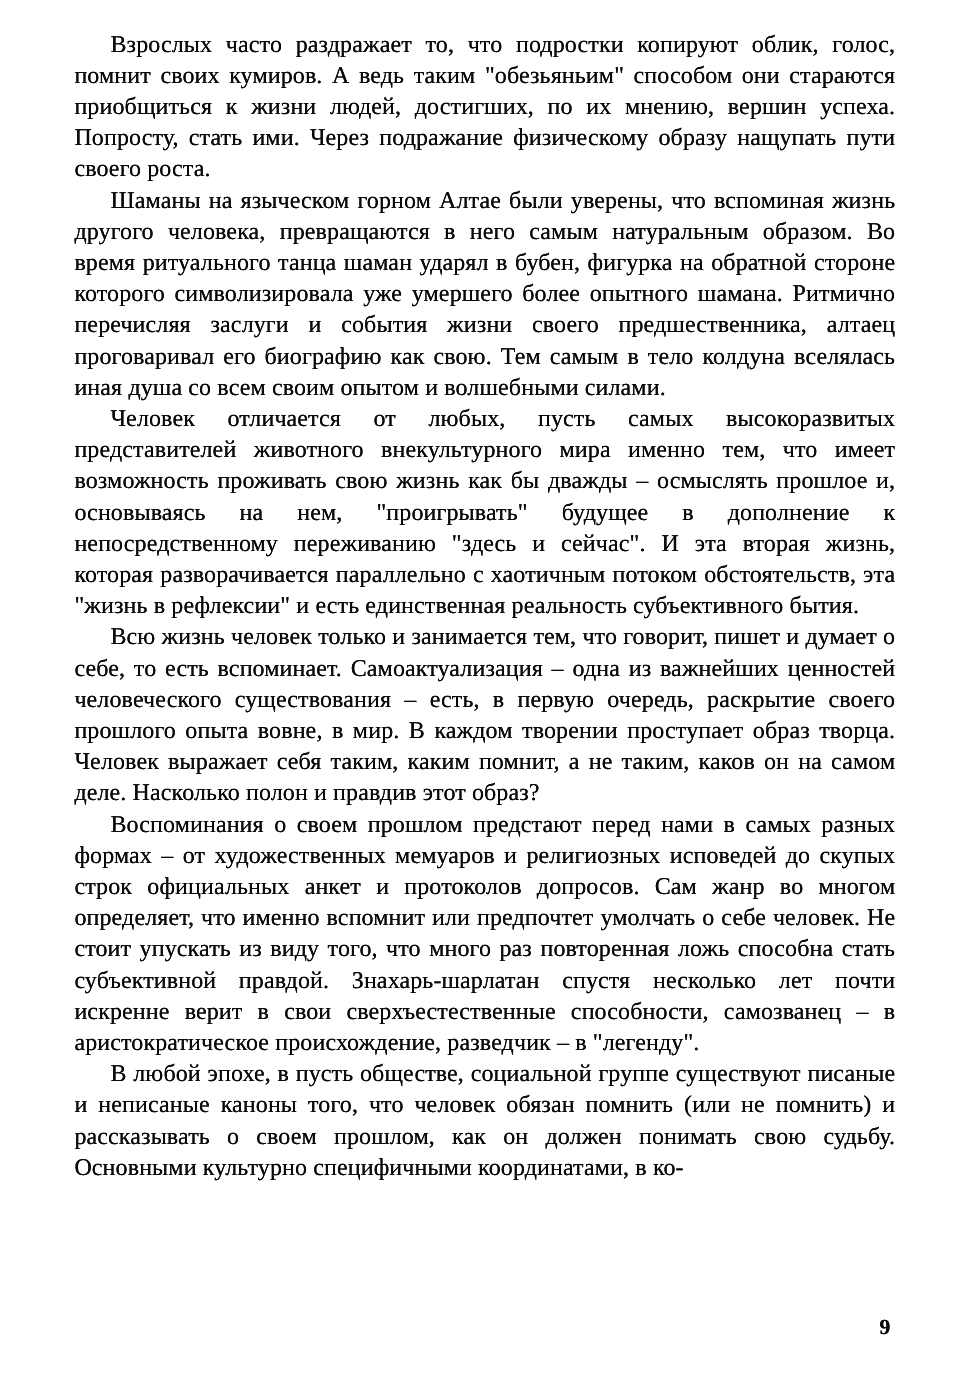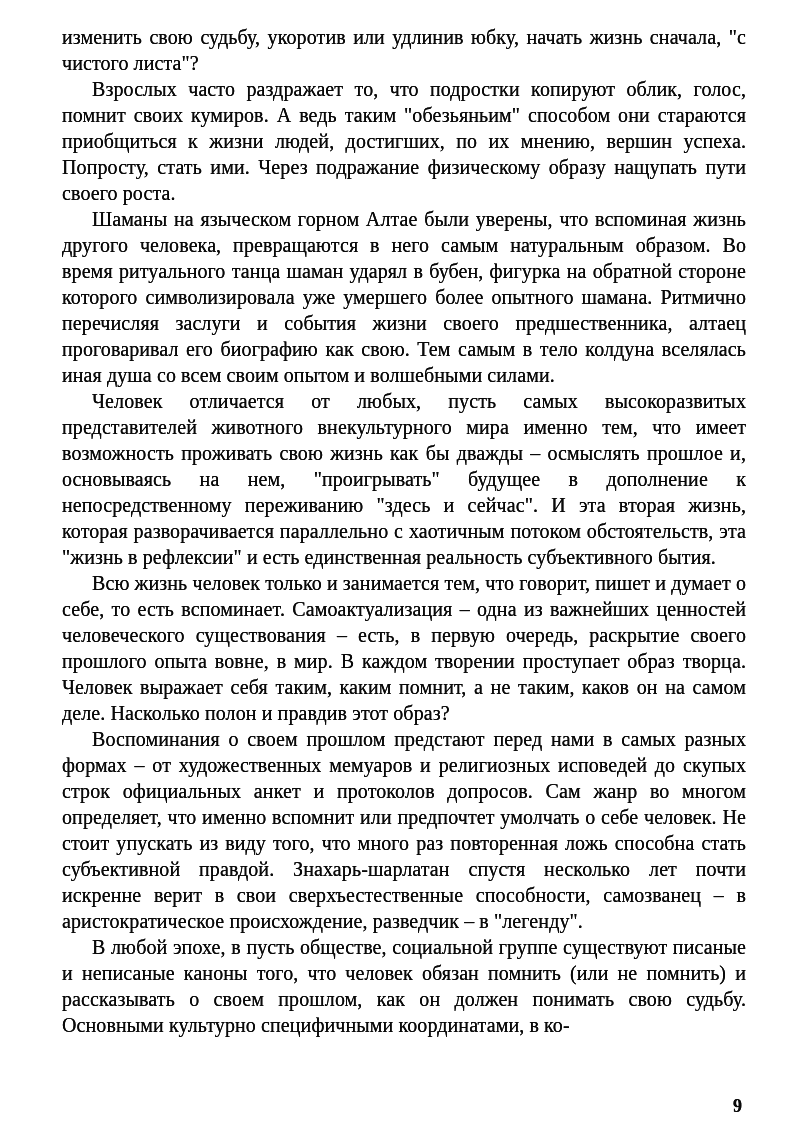--- a/index.html
+++ b/index.html
@@ -44,21 +44,20 @@
       font-weight: bold;
       color: #0a0a0a;
       text-shadow: 0 0 0.4px #000;
     }
   </style>
 </head>
 <body>
 
 <div class="page">
   <div class="text-block">
-    <p class="no-indent">изменить свою судьбу, укоротив или удлинив юбку, начать жизнь сначала, "с чистого листа"?</p>
     <p>Взрослых часто раздражает то, что подростки копируют облик, голос, помнит своих кумиров. А ведь таким "обезьяньим" способом они стараются приобщиться к жизни людей, достигших, по их мнению, вершин успеха. Попросту, стать ими. Через подражание физическому образу нащупать пути своего роста.</p>
     <p>Шаманы на языческом горном Алтае были уверены, что вспоминая жизнь другого человека, превращаются в него самым натуральным образом. Во время ритуального танца шаман ударял в бубен, фигурка на обратной стороне которого символизировала уже умершего более опытного шамана. Ритмично перечисляя заслуги и события жизни своего предшественника, алтаец проговаривал его биографию как свою. Тем самым в тело колдуна вселялась иная душа со всем своим опытом и волшебными силами.</p>
     <p>Человек отличается от любых, пусть самых высокоразвитых представителей животного внекультурного мира именно тем, что имеет возможность проживать свою жизнь как бы дважды – осмыслять прошлое и, основываясь на нем, "проигрывать" будущее в дополнение к непосредственному переживанию "здесь и сейчас". И эта вторая жизнь, которая разворачивается параллельно с хаотичным потоком обстоятельств, эта "жизнь в рефлексии" и есть единственная реальность субъективного бытия.</p>
     <p>Всю жизнь человек только и занимается тем, что говорит, пишет и думает о себе, то есть вспоминает. Самоактуализация – одна из важнейших ценностей человеческого существования – есть, в первую очередь, раскрытие своего прошлого опыта вовне, в мир. В каждом творении проступает образ творца. Человек выражает себя таким, каким помнит, а не таким, каков он на самом деле. Насколько полон и правдив этот образ?</p>
     <p>Воспоминания о своем прошлом предстают перед нами в самых разных формах – от художественных мемуаров и религиозных исповедей до скупых строк официальных анкет и протоколов допросов. Сам жанр во многом определяет, что именно вспомнит или предпочтет умолчать о себе человек. Не стоит упускать из виду того, что много раз повторенная ложь способна стать субъективной правдой. Знахарь-шарлатан спустя несколько лет почти искренне верит в свои сверхъестественные способности, самозванец – в аристократическое происхождение, разведчик – в "легенду".</p>
     <p>В любой эпохе, в пусть обществе, социальной группе существуют писаные и неписаные каноны того, что человек обязан помнить (или не помнить) и рассказывать о своем прошлом, как он должен понимать свою судьбу. Основными культурно специфичными координатами, в ко-</p>
   </div>
   <div class="page-number">9</div>
 </div>
 

